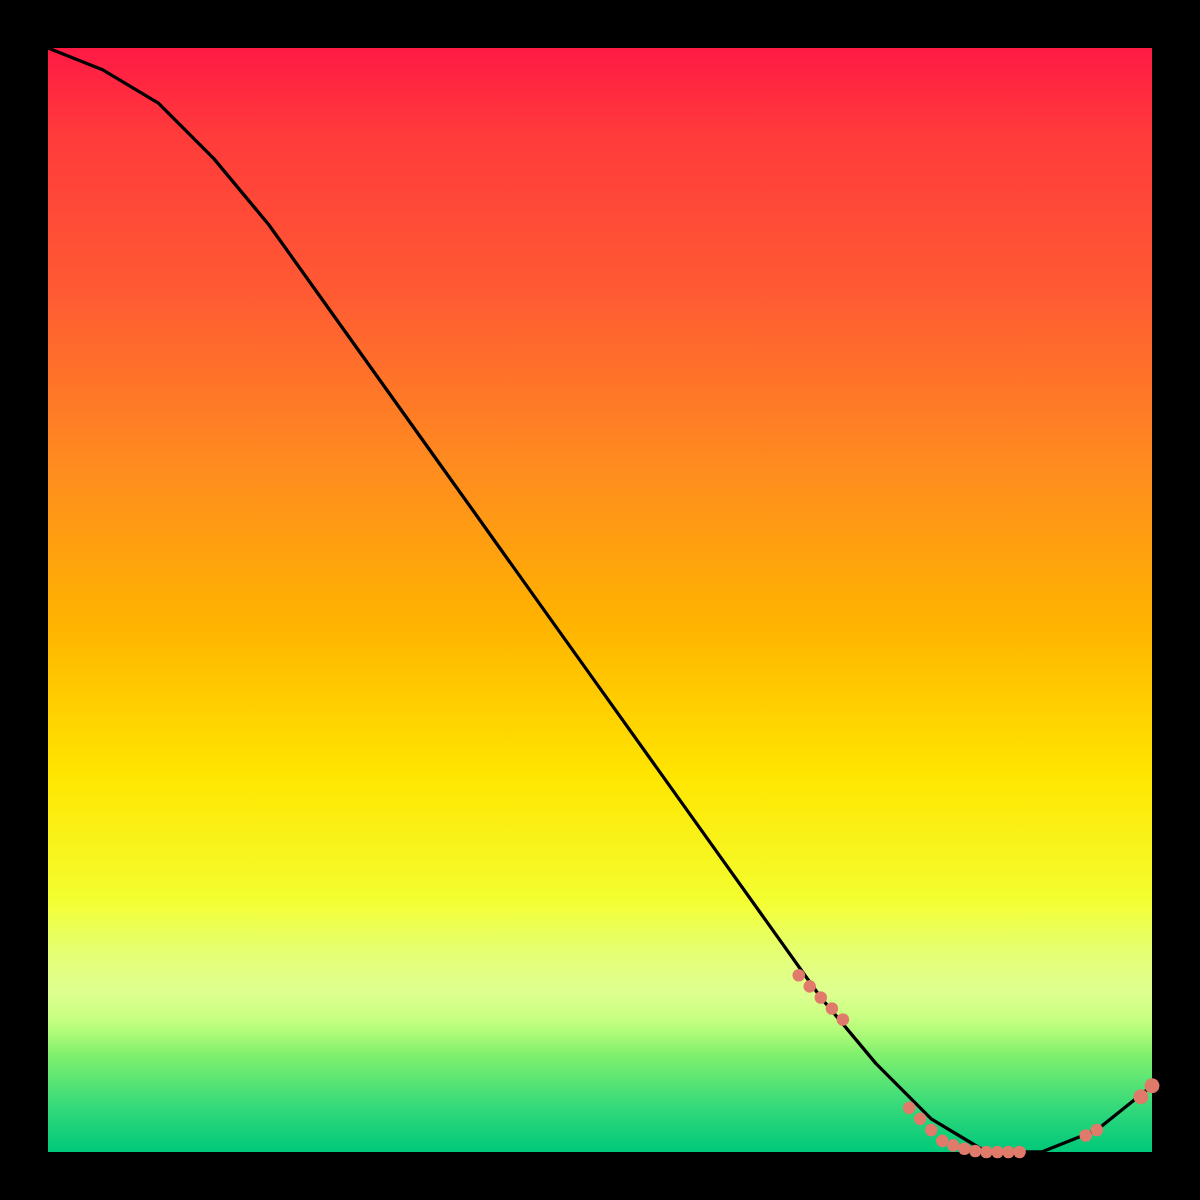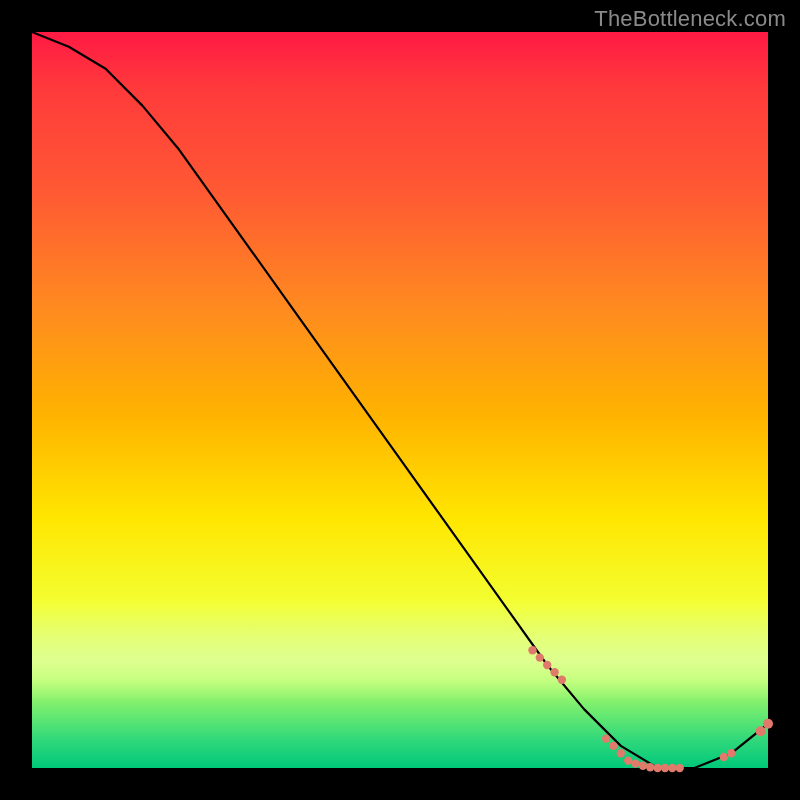--- a/index.html
+++ b/index.html
@@ -88,21 +88,20 @@
     color: #c63f2f;
     letter-spacing: 0.5px;
     white-space: nowrap;
     user-select: none;
   }
 </style>
 </head>
 <body>
 
 <div class="frame">
-  <div class="watermark">TheBottleneck.com</div>
 
   <div class="plot">
     <svg class="curve" viewBox="0 0 736 736" preserveAspectRatio="none">
       <path id="curve-path" class="line" d="M0.0 0.0 L36.8 14.7 L73.6 36.8 L110.4 73.6 L147.2 117.8 L184.0 169.3 L220.8 220.8 L257.6 272.3 L294.4 323.8 L331.2 375.4 L368.0 426.9 L404.8 478.4 L441.6 529.9 L478.4 581.4 L515.2 633.0 L552.0 677.1 L588.8 713.9 L625.6 736.0 L662.4 736.0 L699.2 721.3 L736.0 691.8"></path>
       <g id="dots">
           <circle cx="500.5" cy="618.2" r="4.2" class="dot"></circle>
           <circle cx="507.8" cy="625.6" r="4.2" class="dot"></circle>
           <circle cx="515.2" cy="633.0" r="4.2" class="dot"></circle>
           <circle cx="522.6" cy="640.3" r="4.2" class="dot"></circle>
           <circle cx="529.9" cy="647.7" r="4.2" class="dot"></circle>

